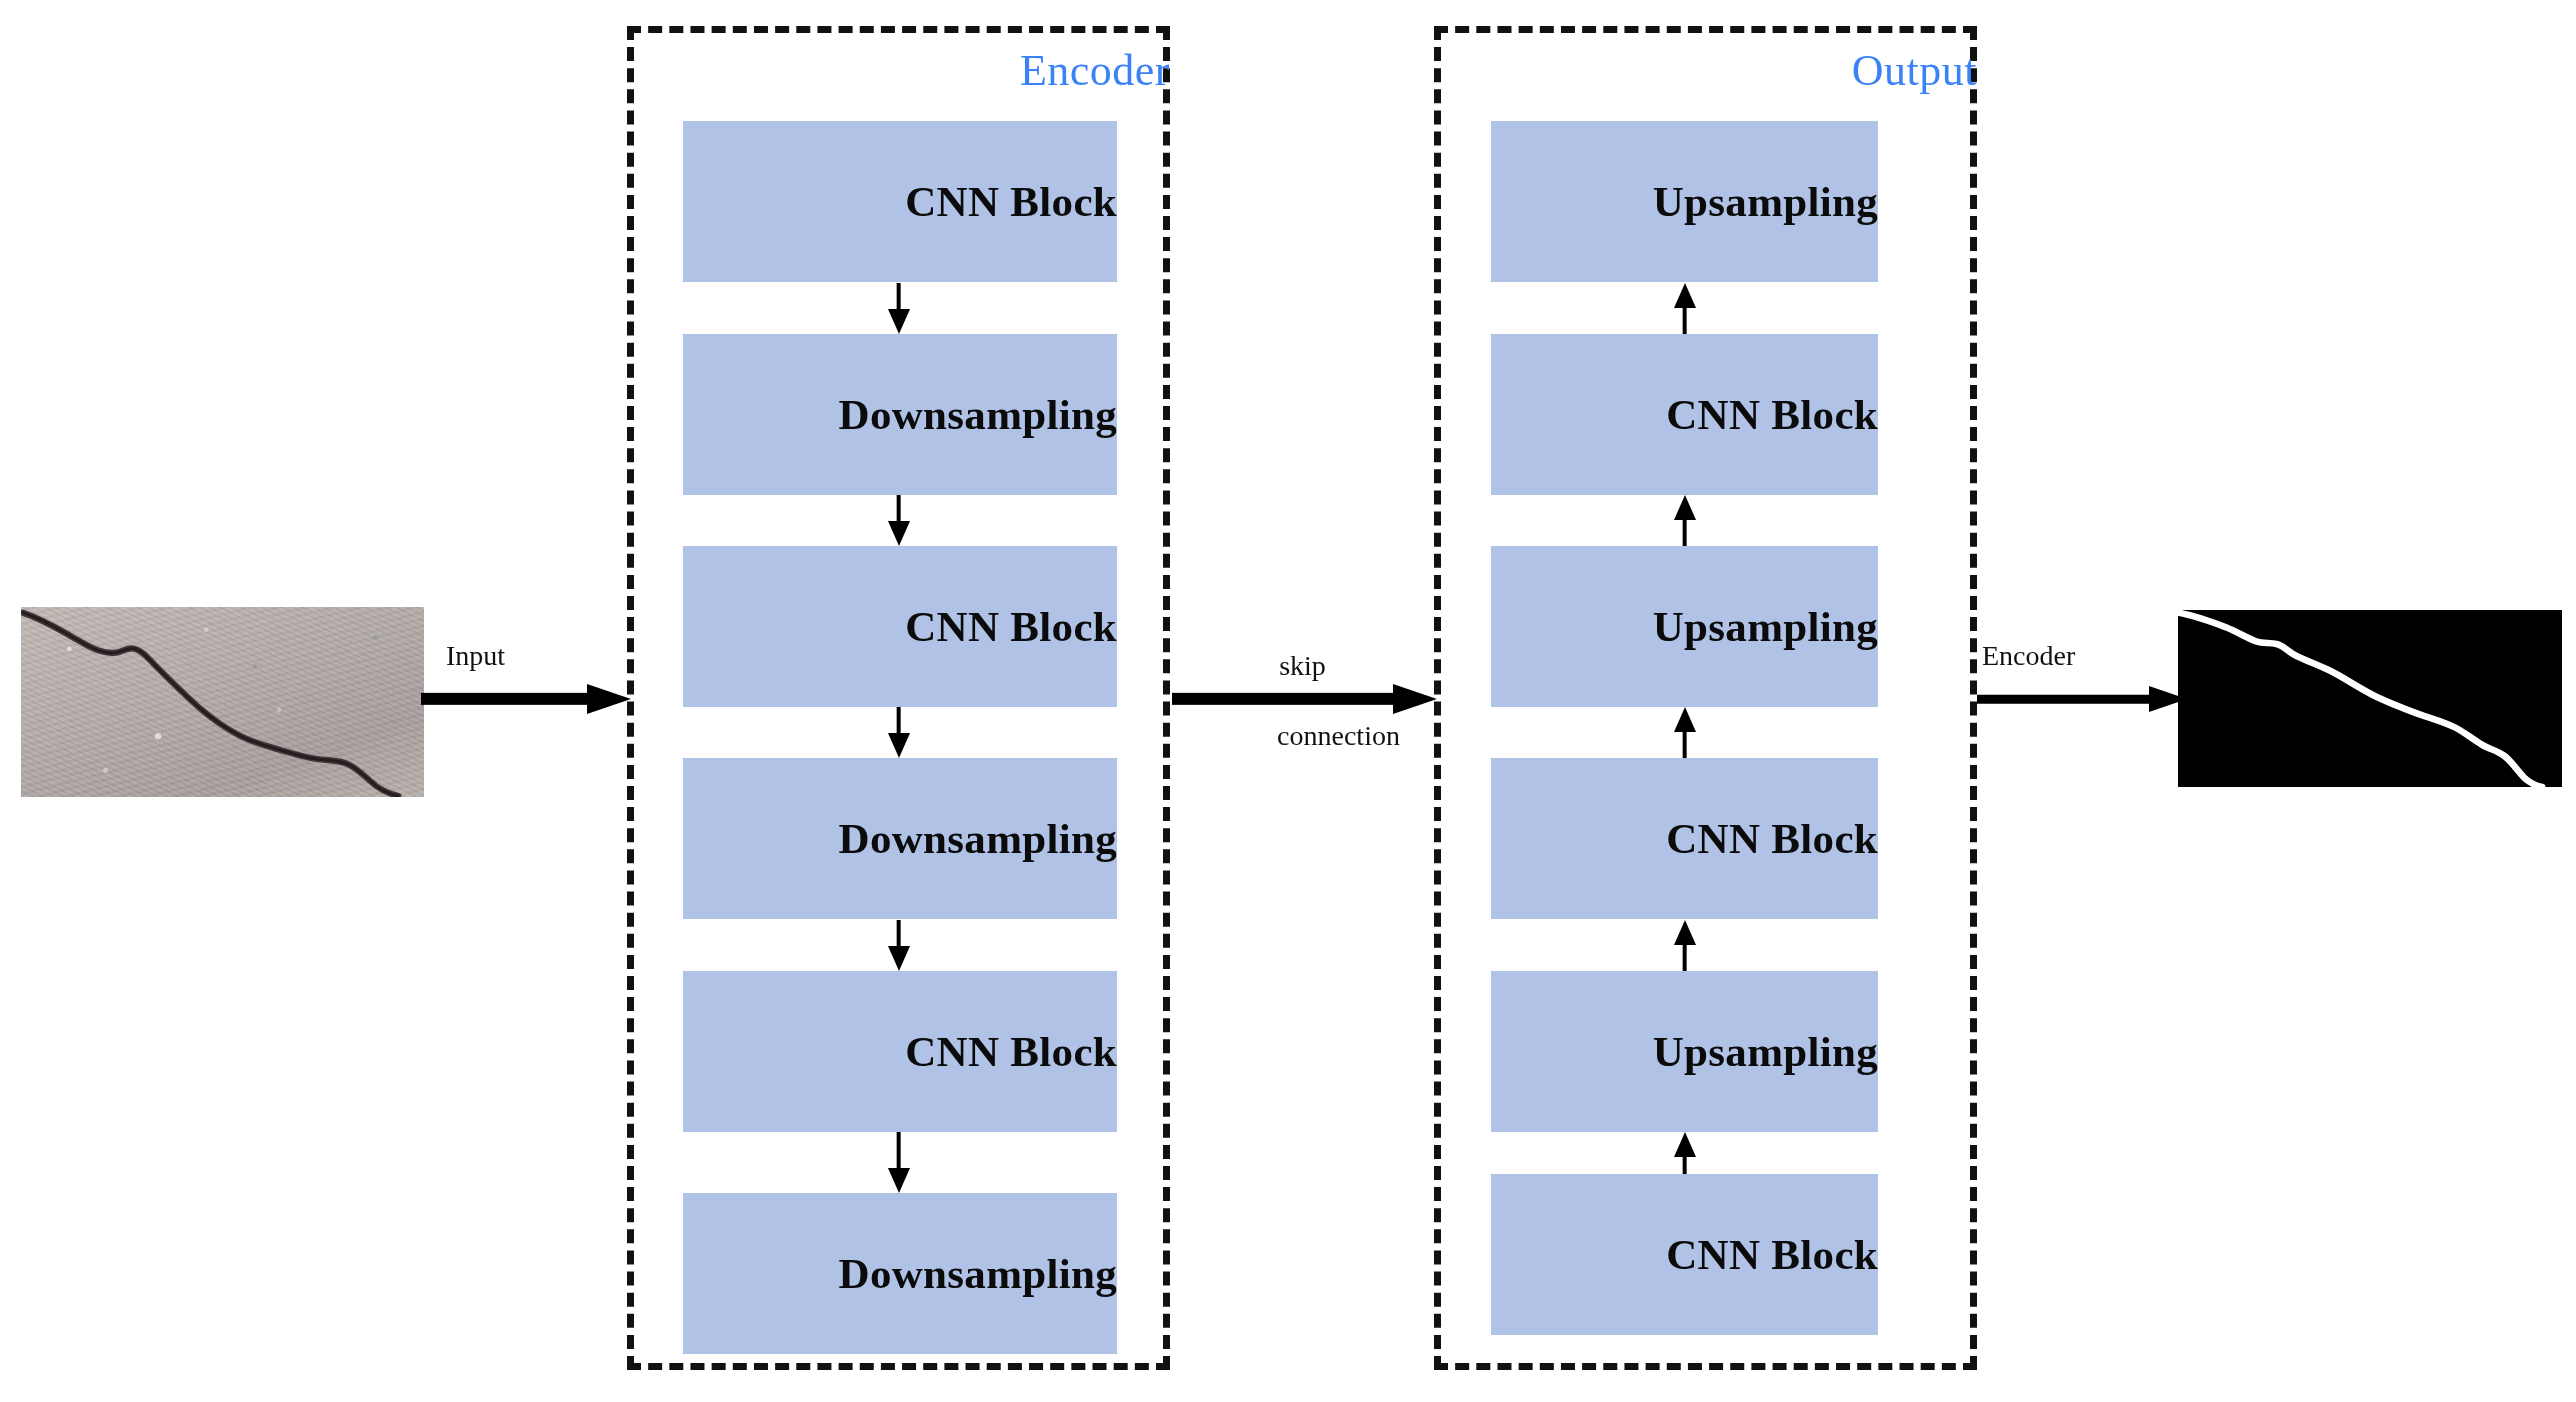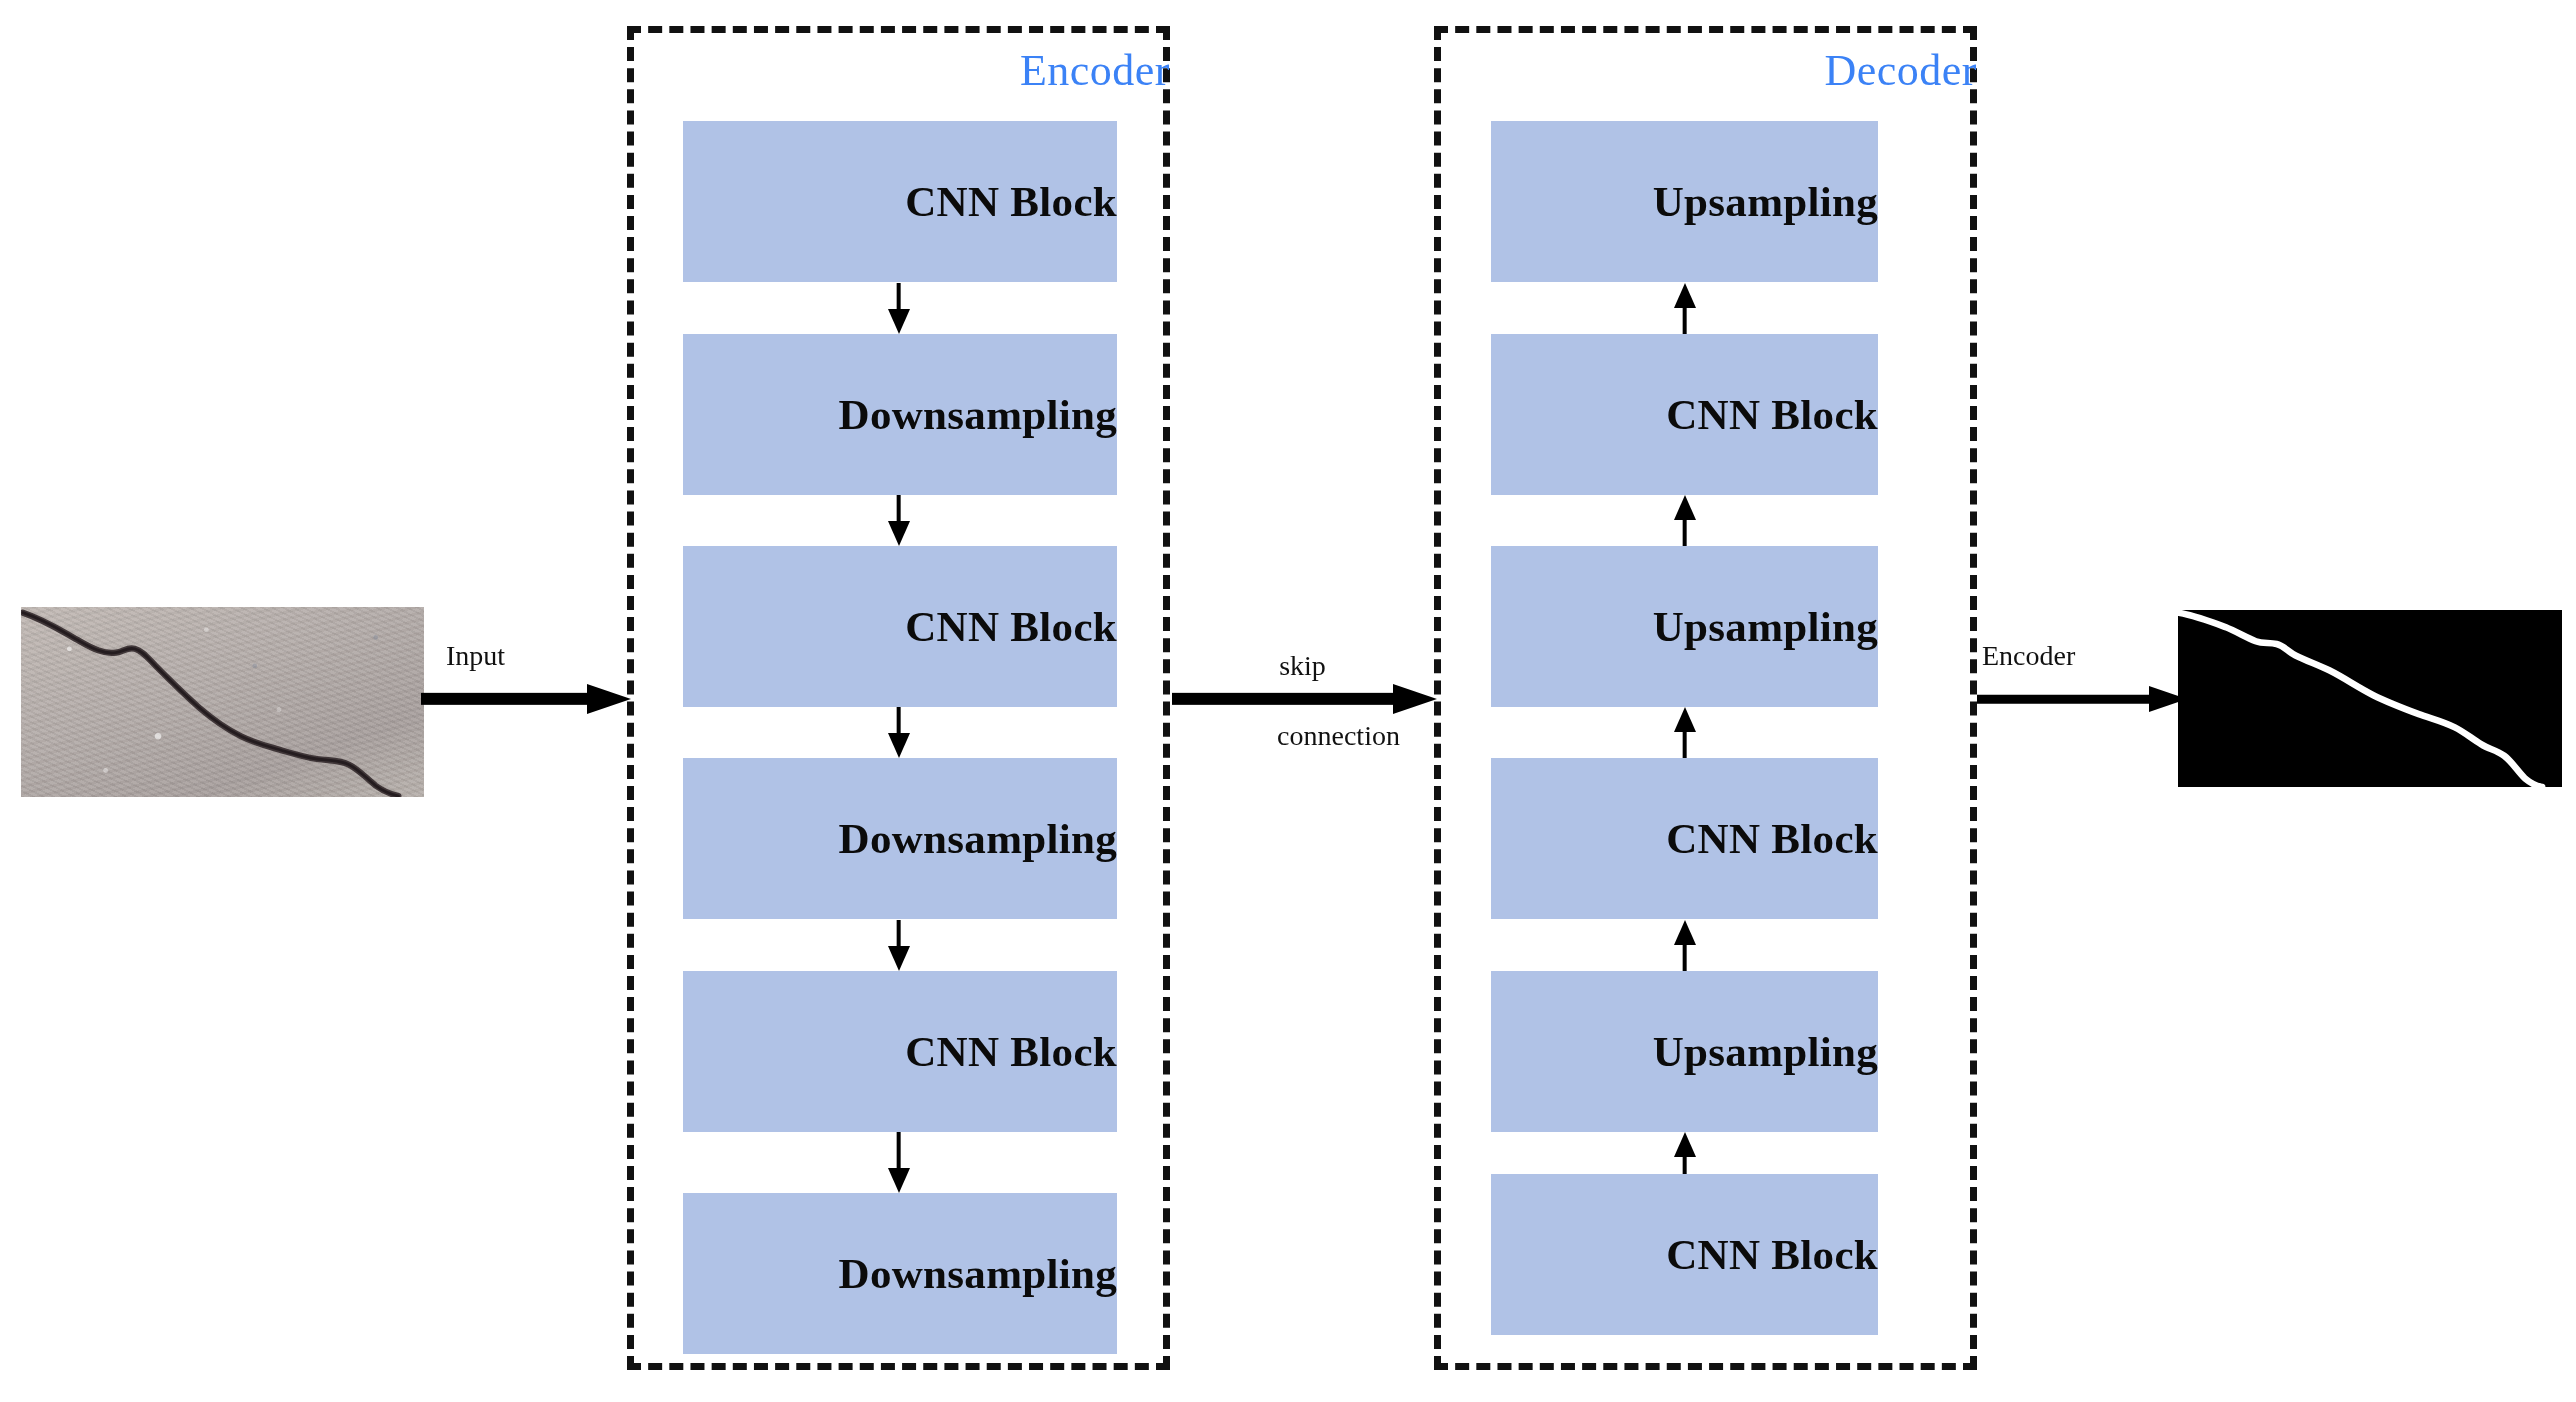--- a/index.html
+++ b/index.html
@@ -200,21 +200,21 @@
 
   <div class="edge-label centered" style="left:1170px;top:612px;width:265px;margin-top:40px;">skip</div>
   <div class="h-arrow" style="left:1172px;top:685px;width:265px;">
     <div class="shaft" style="width:226px;"></div>
     <div class="head"></div>
   </div>
   <div class="edge-label centered" style="left:1201px;top:722px;width:275px;">connection</div>
 
   <div class="container" style="left:1434px;top:25.6px;width:543px;height:1344px;">
   </div>
-  <div class="container-label" style="left:1434px;top:49px;width:543px;">Decoder</div>
+  <div class="container-label" style="left:1434px;top:49px;width:543px;">Output</div>
 
   <div class="block" style="left:1491px;top:121px;width:387px;height:161px;">
     <span class="block-label">Upsampling</span>
   </div>
   <div class="v-arrow up" style="left:1673px;top:283px;width:23px;height:51px;">
     <div class="shaft"></div>
     <div class="head"></div>
   </div>
 
   <div class="block" style="left:1491px;top:334px;width:387px;height:161px;">

